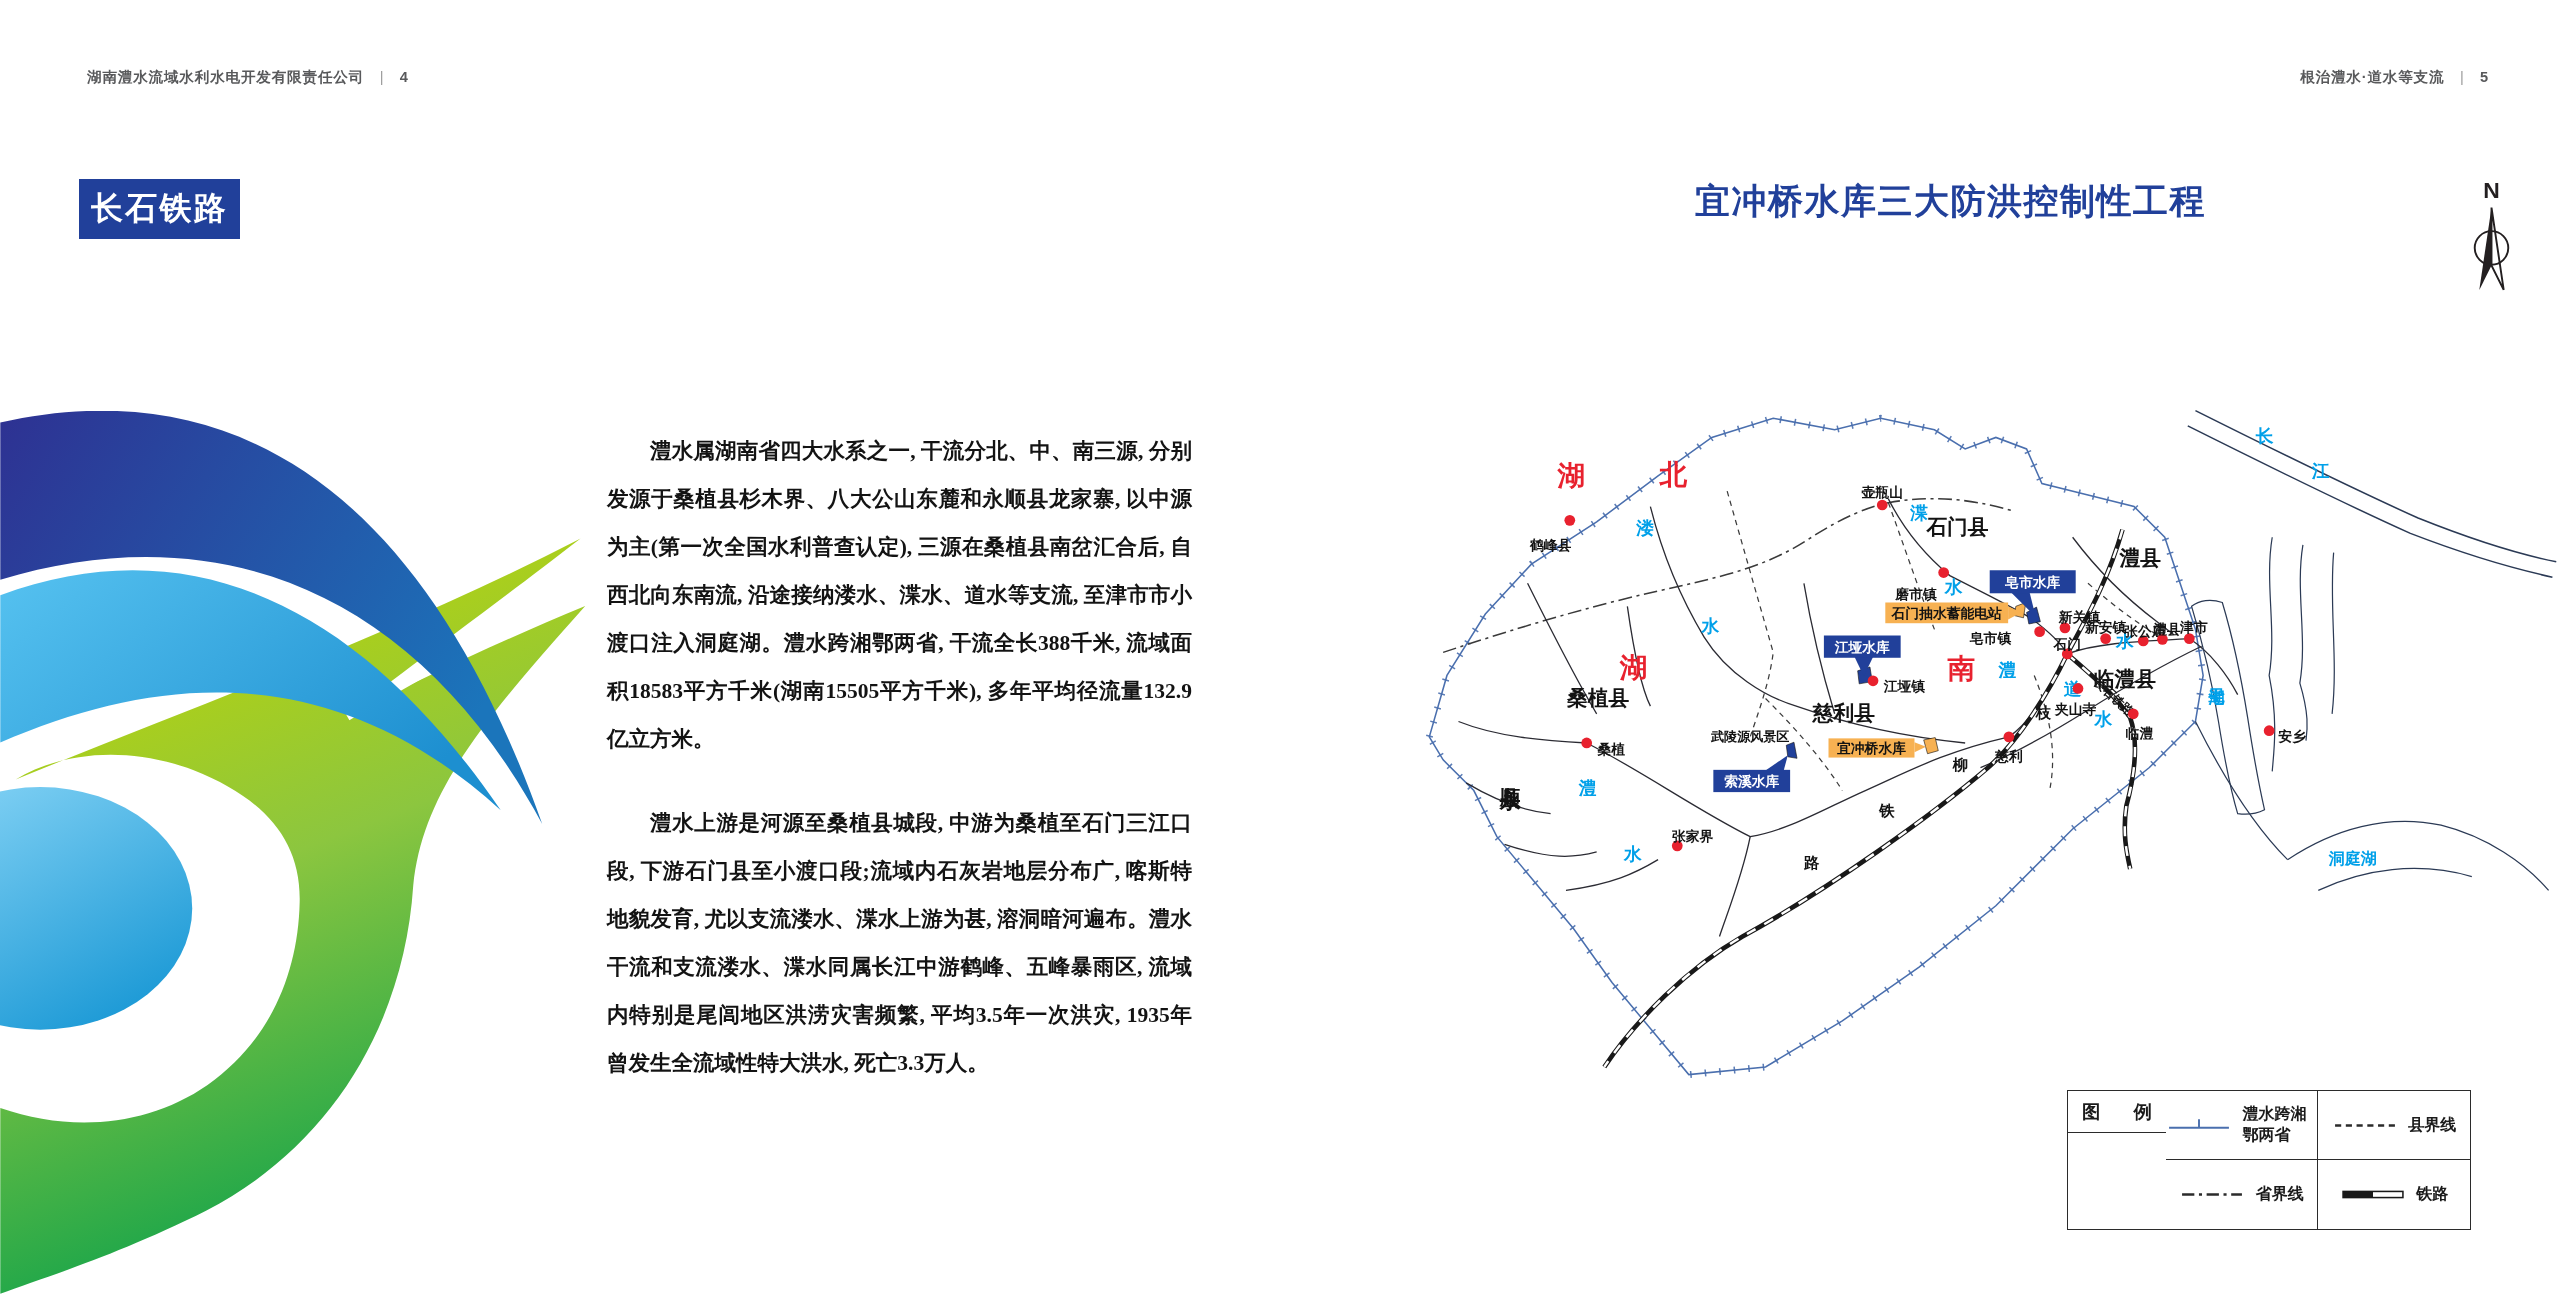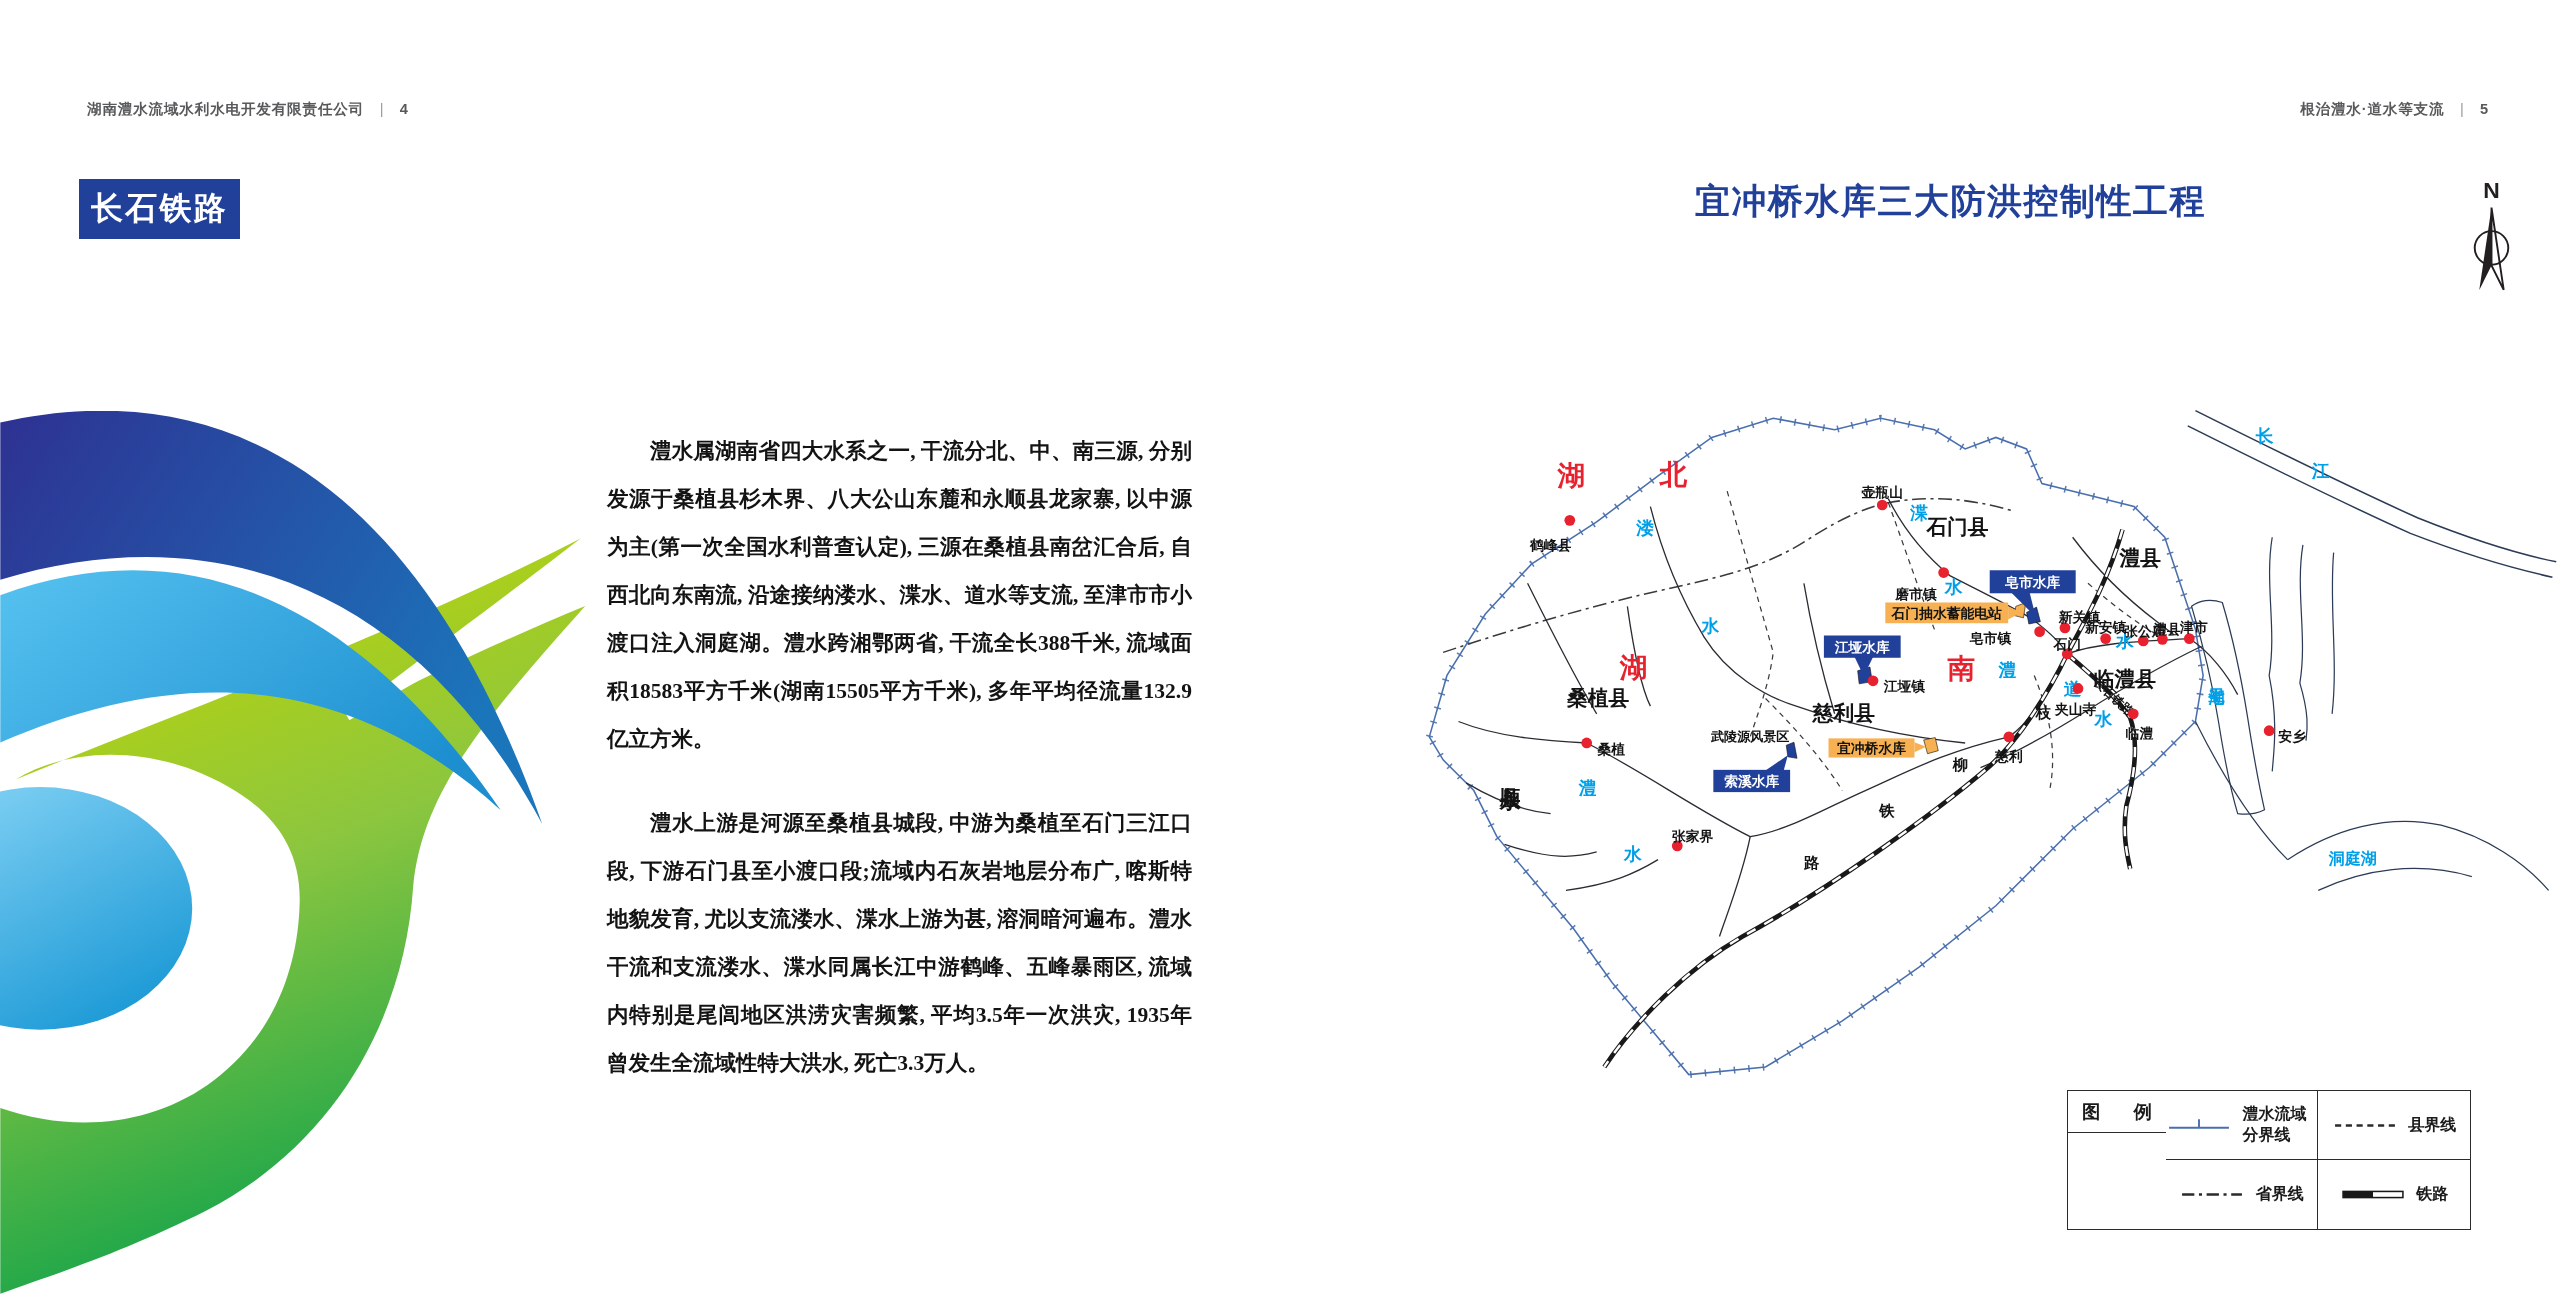--- a/index.html
+++ b/index.html
@@ -1,18 +1,18 @@
 <!DOCTYPE html>
 <html style="font-size:12.3px"><head>
 <meta charset="utf-8">
 <style>
   html,body{margin:0;padding:0;background:#e8e8e8;}
   .page{position:relative;width:2576px;height:1306px;background:#ffffff;overflow:hidden;
         font-family:"Liberation Sans","DejaVu Sans",sans-serif;}
-  .hdr{position:absolute;top:68px;font-size:14.6px;font-weight:700;color:#58595b;letter-spacing:0.8px;margin-top:32px;}
+  .hdr{position:absolute;top:68px;font-size:14.6px;font-weight:700;color:#58595b;letter-spacing:0.8px;}
   .hdr .sep{margin:0 10.7px;color:#9b9b9b;font-weight:400;}
   .hdr-left{left:87px;}
   .hdr-right{right:87px;text-align:right;}
   .chip{position:absolute;left:79px;top:179px;width:161px;height:60px;background:#21409a;
         color:#fff;font-size:32px;font-weight:700;display:flex;align-items:center;justify-content:center;letter-spacing:2.3px;}
   .article{position:absolute;left:607px;top:427px;width:585px;color:#131313;}
   .article p{margin:0 0 36px 0;font-size:21.5px;line-height:48px;font-weight:700;
              text-align:justify;text-indent:2em;
              font-family:Liberation Serif, serif;}
   .map-title{position:absolute;left:1651px;top:178px;width:599px;text-align:center;
@@ -301,21 +301,21 @@
   </svg>
 
   <div class="legend">
     <div class="lg-title">图 例</div>
     <div class="lg-grid">
       <div class="lg-cell bR bB">
         <svg class="lg-sym" viewBox="0 0 86 22">
           <line x1="4" y1="14" x2="82" y2="14" stroke="#4a6fae" stroke-width="2.5"></line>
           <line x1="43" y1="14" x2="43" y2="3" stroke="#4a6fae" stroke-width="2.5"></line>
         </svg>
-        <span>澧水流域分界线</span>
+        <span>澧水跨湘鄂两省</span>
       </div>
       <div class="lg-cell bB">
         <svg class="lg-sym" viewBox="0 0 86 22">
           <line x1="4" y1="11" x2="82" y2="11" stroke="#2b2b2b" stroke-width="3" stroke-dasharray="8 6"></line>
         </svg>
         <span>县界线</span>
       </div>
       <div class="lg-cell bR">
         <svg class="lg-sym" viewBox="0 0 86 22">
           <line x1="4" y1="11" x2="82" y2="11" stroke="#2b2b2b" stroke-width="3" stroke-dasharray="16 6 4 6"></line>

